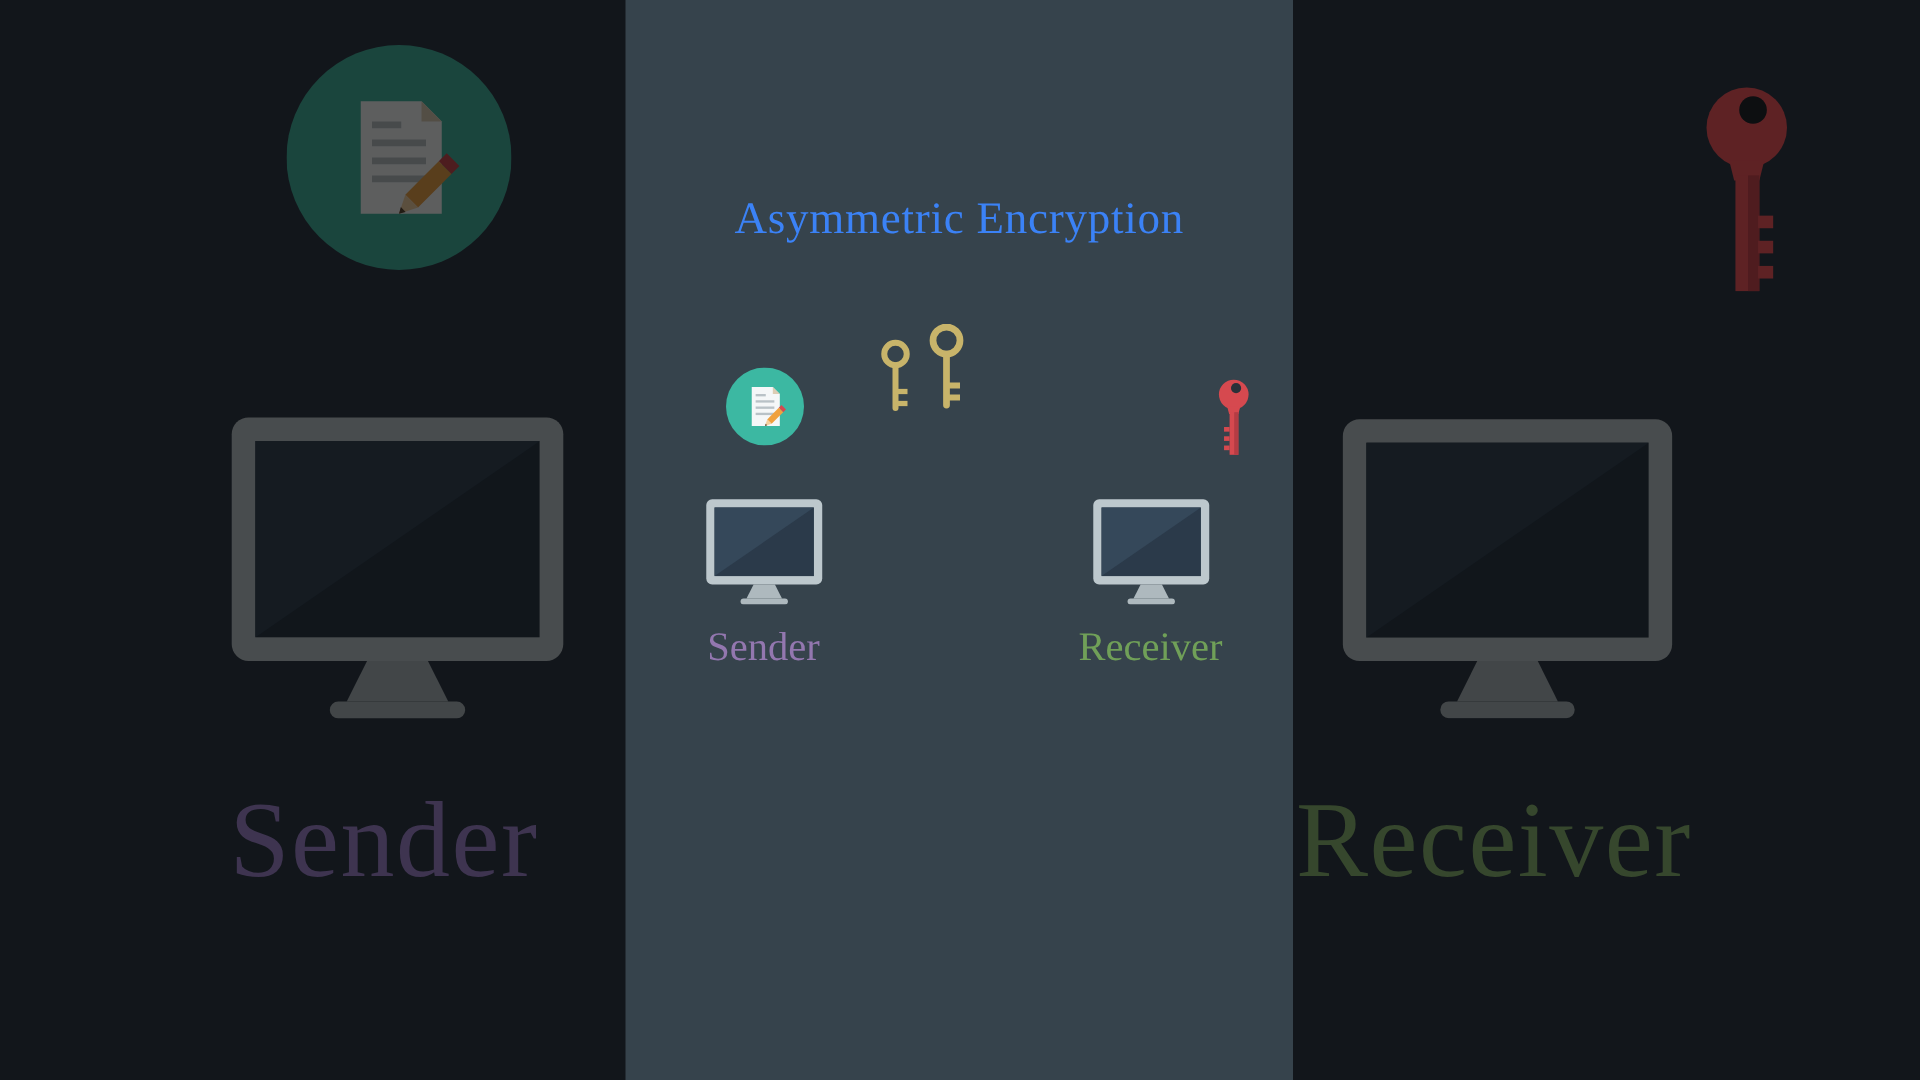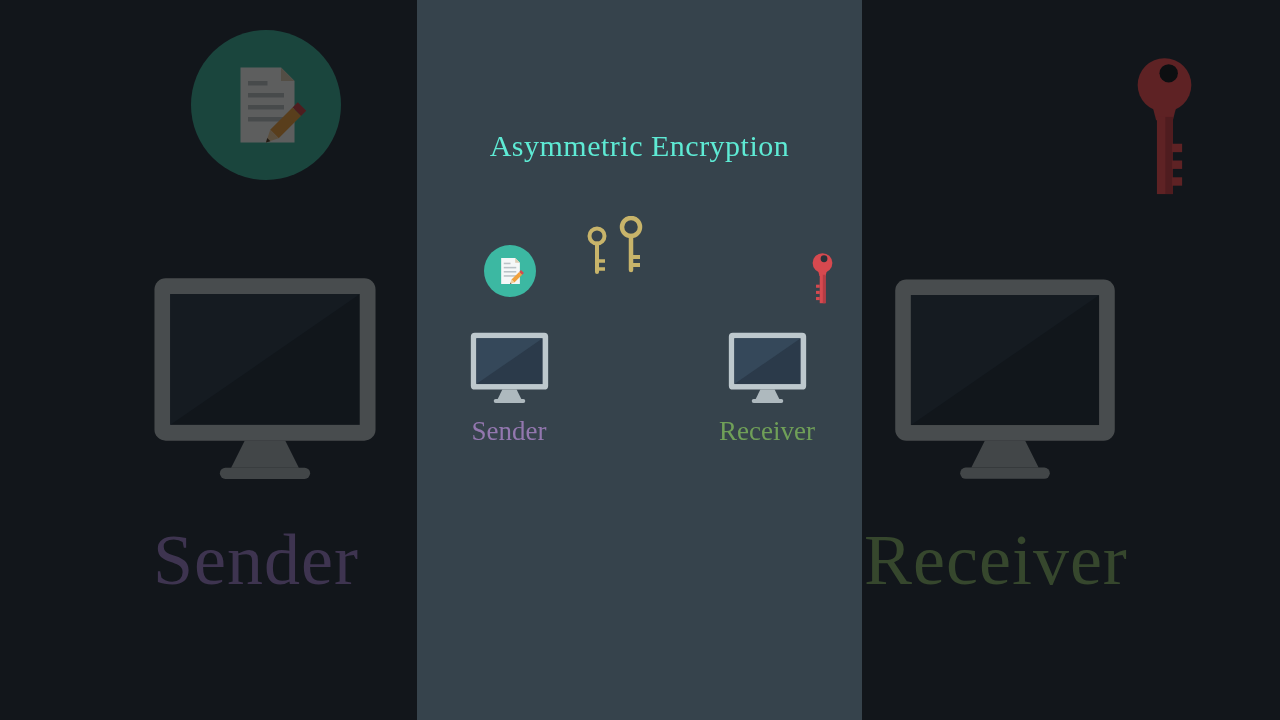--- a/index.html
+++ b/index.html
@@ -18,21 +18,21 @@
   }
   .bg-text.sender{left:153px; top:524px; font-size:72px; color:#3e3450;}
   .bg-text.receiver{left:864px; top:524px; font-size:72px; color:#36472d;}
   
   .panel{
     position:absolute; left:417px; top:0; width:445px; height:720px;
     background:#36434c;
   }
   .title{
     position:absolute; left:417px; top:129px; width:445px;
-    text-align:center; font-size:30px; color:#5eead4;
+    text-align:center; font-size:30px; color:#3b82f6;
     letter-spacing:0.5px;
   }
   .label{
     position:absolute; top:417px; width:110px; text-align:center;
     font-size:27px; line-height:1.1;
   }
   .label.sender{left:454px; color:#9377af;}
   .label.receiver{left:712px; color:#70a058;}
   svg{display:block;}
 </style>

